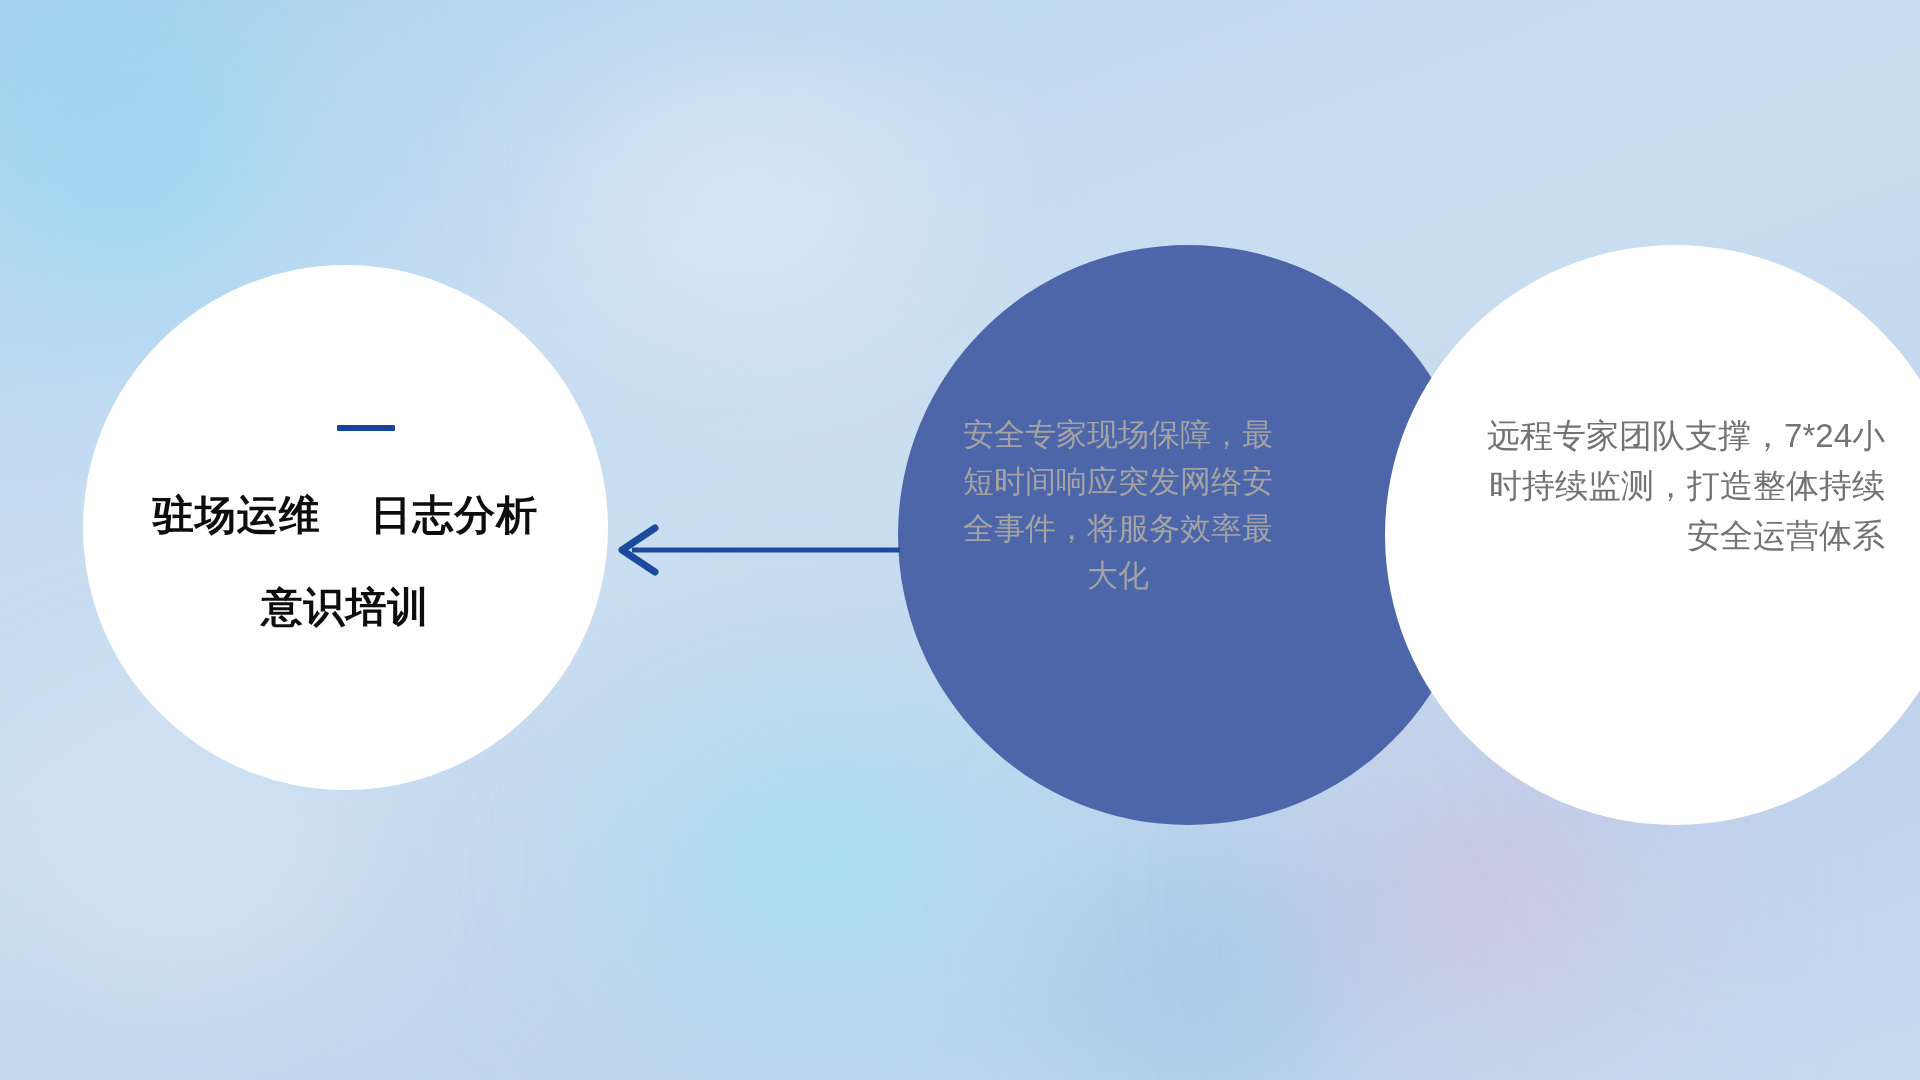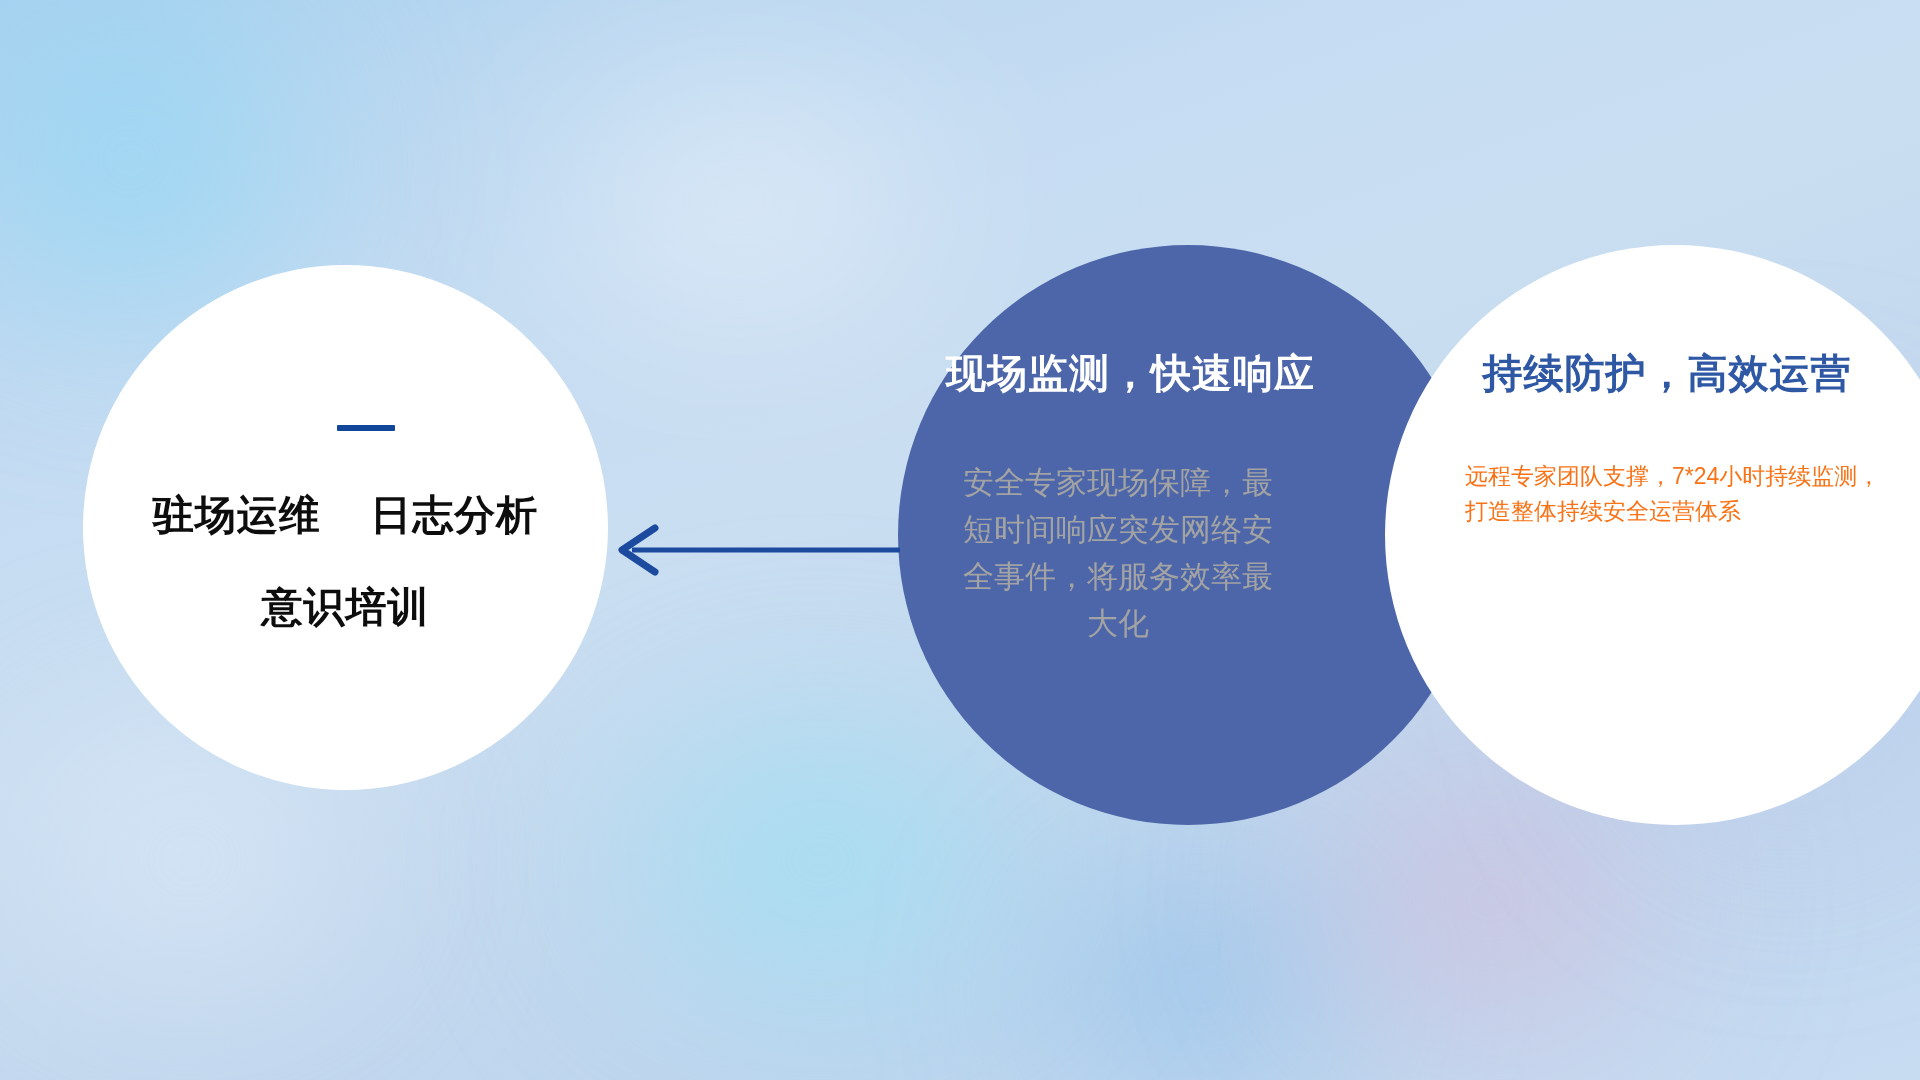--- a/index.html
+++ b/index.html
@@ -181,26 +181,26 @@
   .right-title {
     color: #2e57a4;
     font-size: 40px;
     font-weight: bold;
     letter-spacing: 1px;
     white-space: nowrap;
     line-height: 1.2;
     margin-right: 16px;
   }
   .right-body {
-    color: #f97316;
-    font-size: 23px;
+    color: #737373;
+    font-size: 33px;
     line-height: 1.52;
     margin-top: 62px;
     width: 420px;
-    text-align: left;
+    text-align: right;
   }
 
   
   .arrow-wrap {
     position: absolute;
     left: 600px;
     top: 510px;
     width: 300px;
     height: 80px;
     z-index: 6;
@@ -233,22 +233,20 @@
 
   <div class="left-content">
     <div class="accent-rule"></div>
     <div class="left-lines">
       <div class="left-line">驻场运维    日志分析</div>
       <div class="left-line centered">意识培训</div>
     </div>
   </div>
 
   <div class="mid-content">
-    <div class="mid-title">现场监测，快速响应</div>
     <div class="mid-body">安全专家现场保障，最短时间响应突发网络安全事件，将服务效率最大化</div>
   </div>
 
   <div class="right-content">
-    <div class="right-title">持续防护，高效运营</div>
     <div class="right-body">远程专家团队支撑，7*24小时持续监测，打造整体持续安全运营体系</div>
   </div>
 
 </div>
 
 </body></html>

